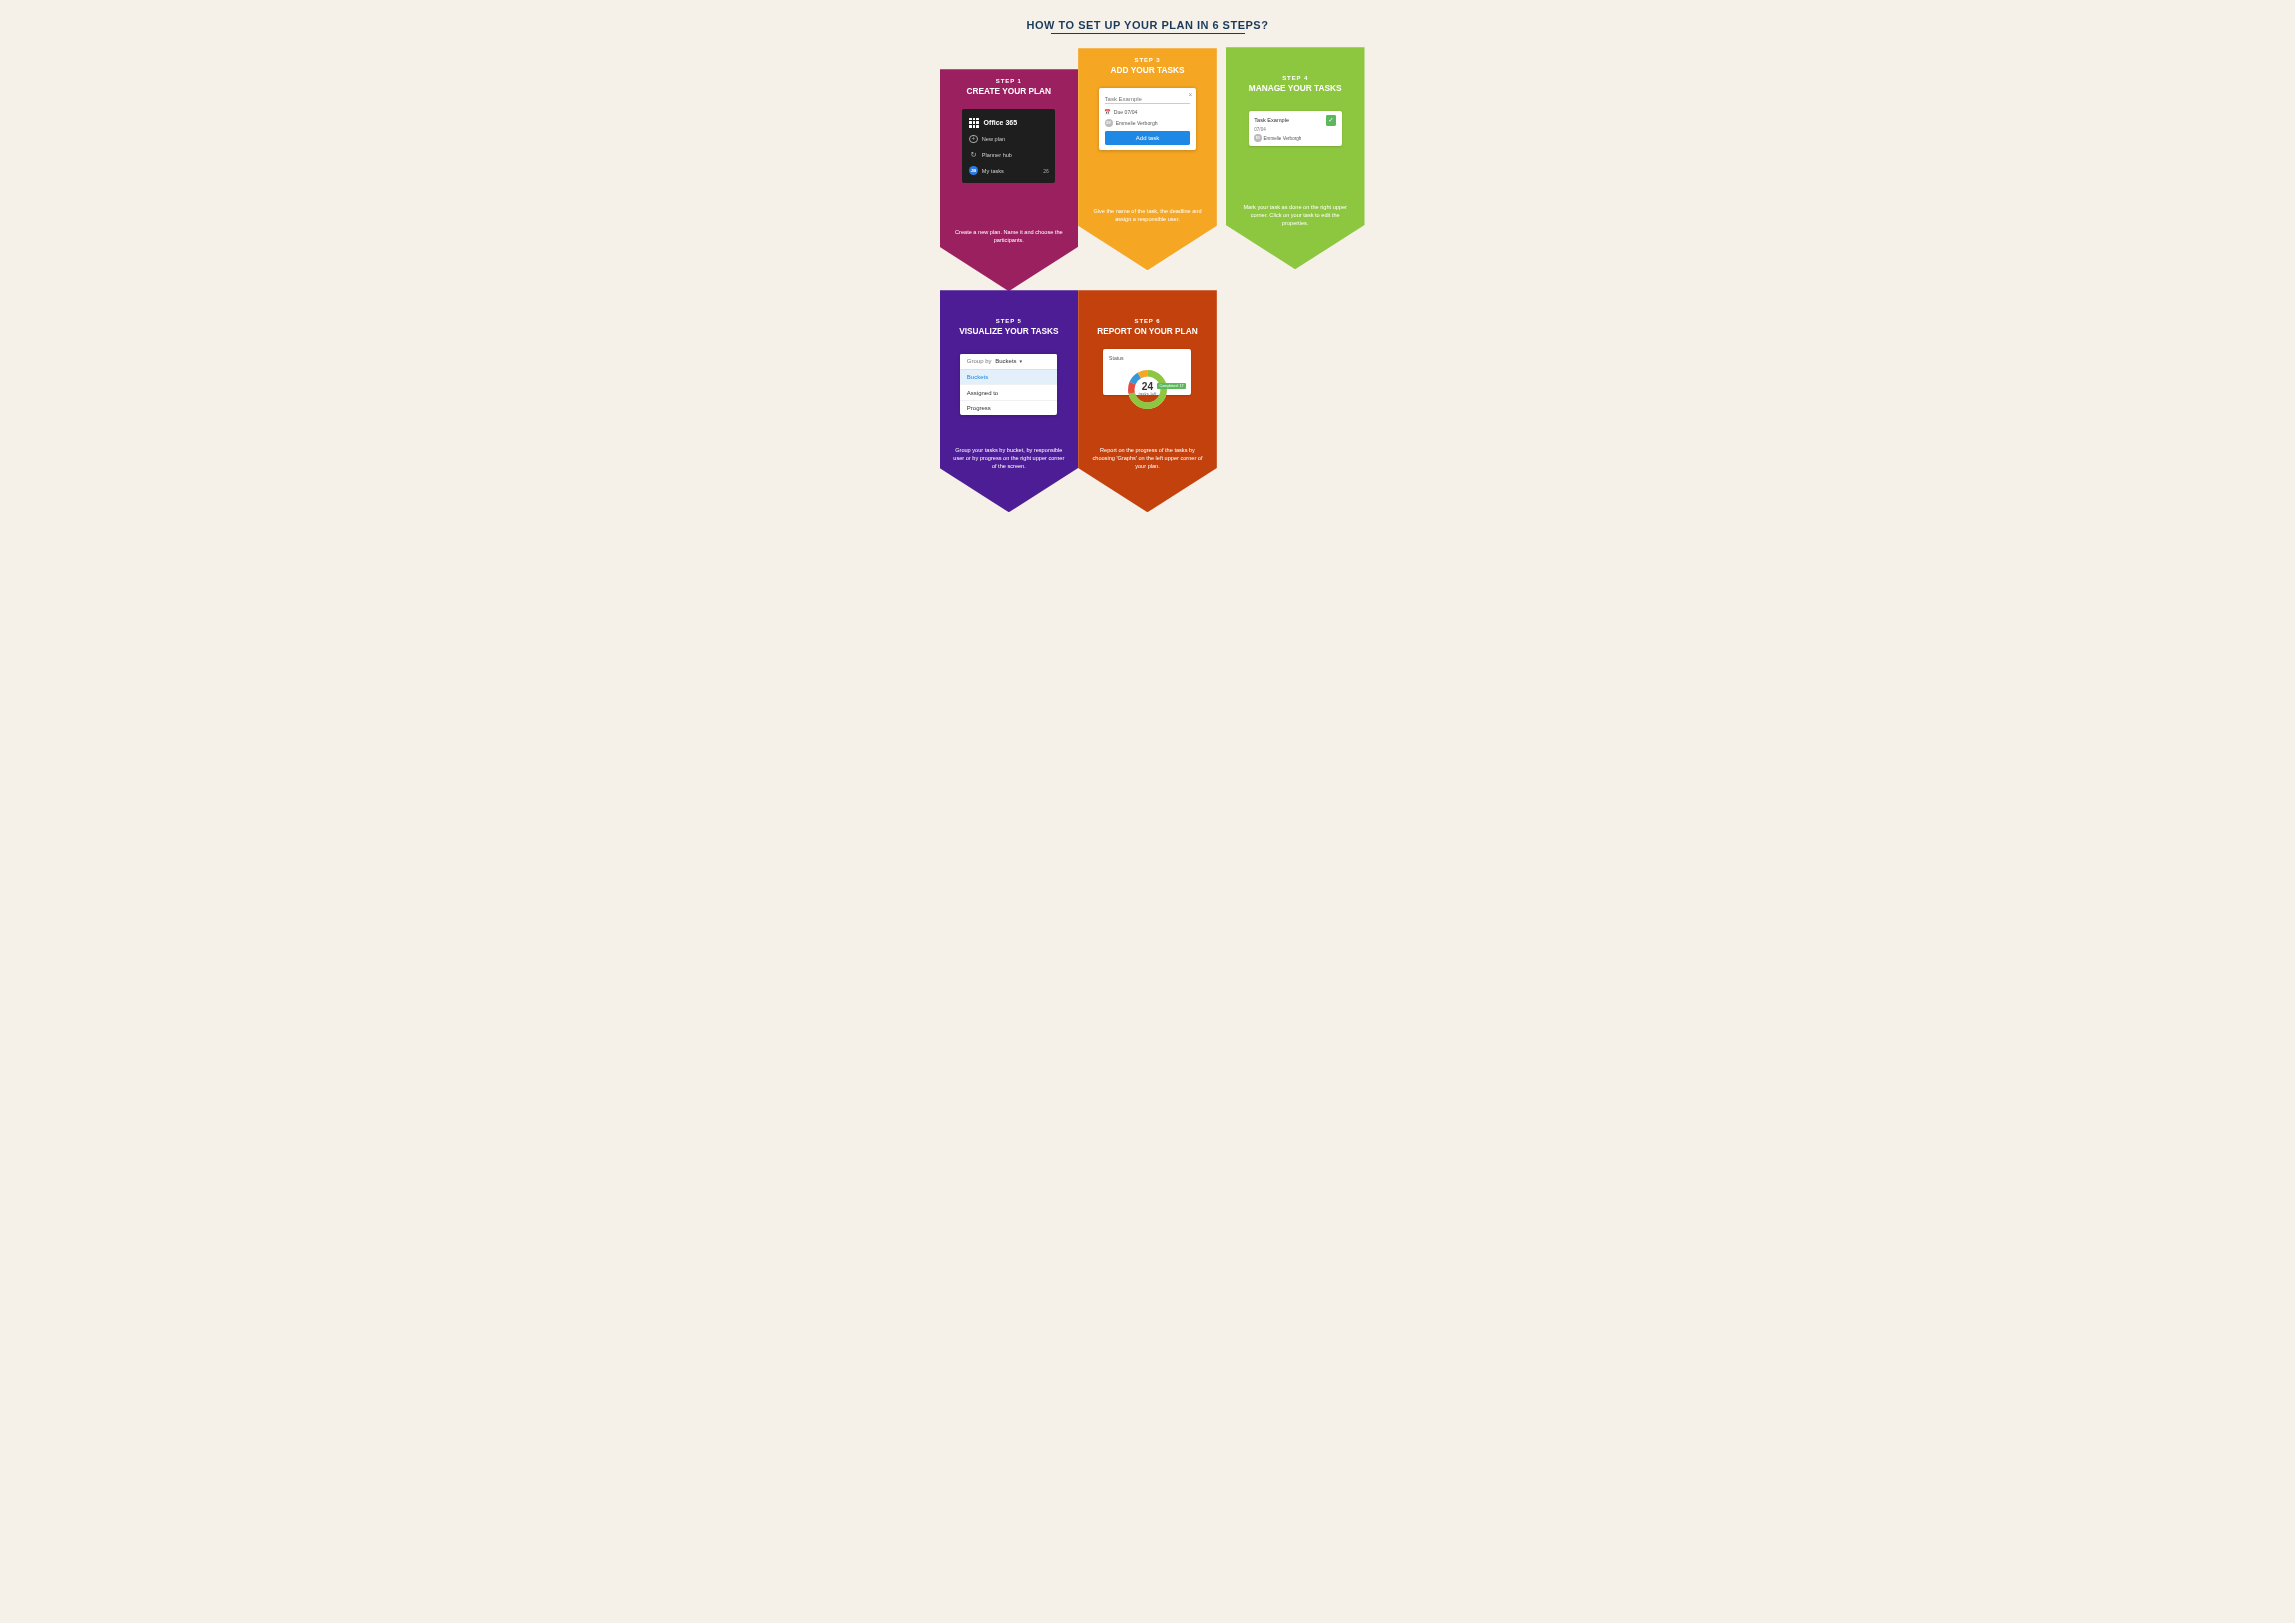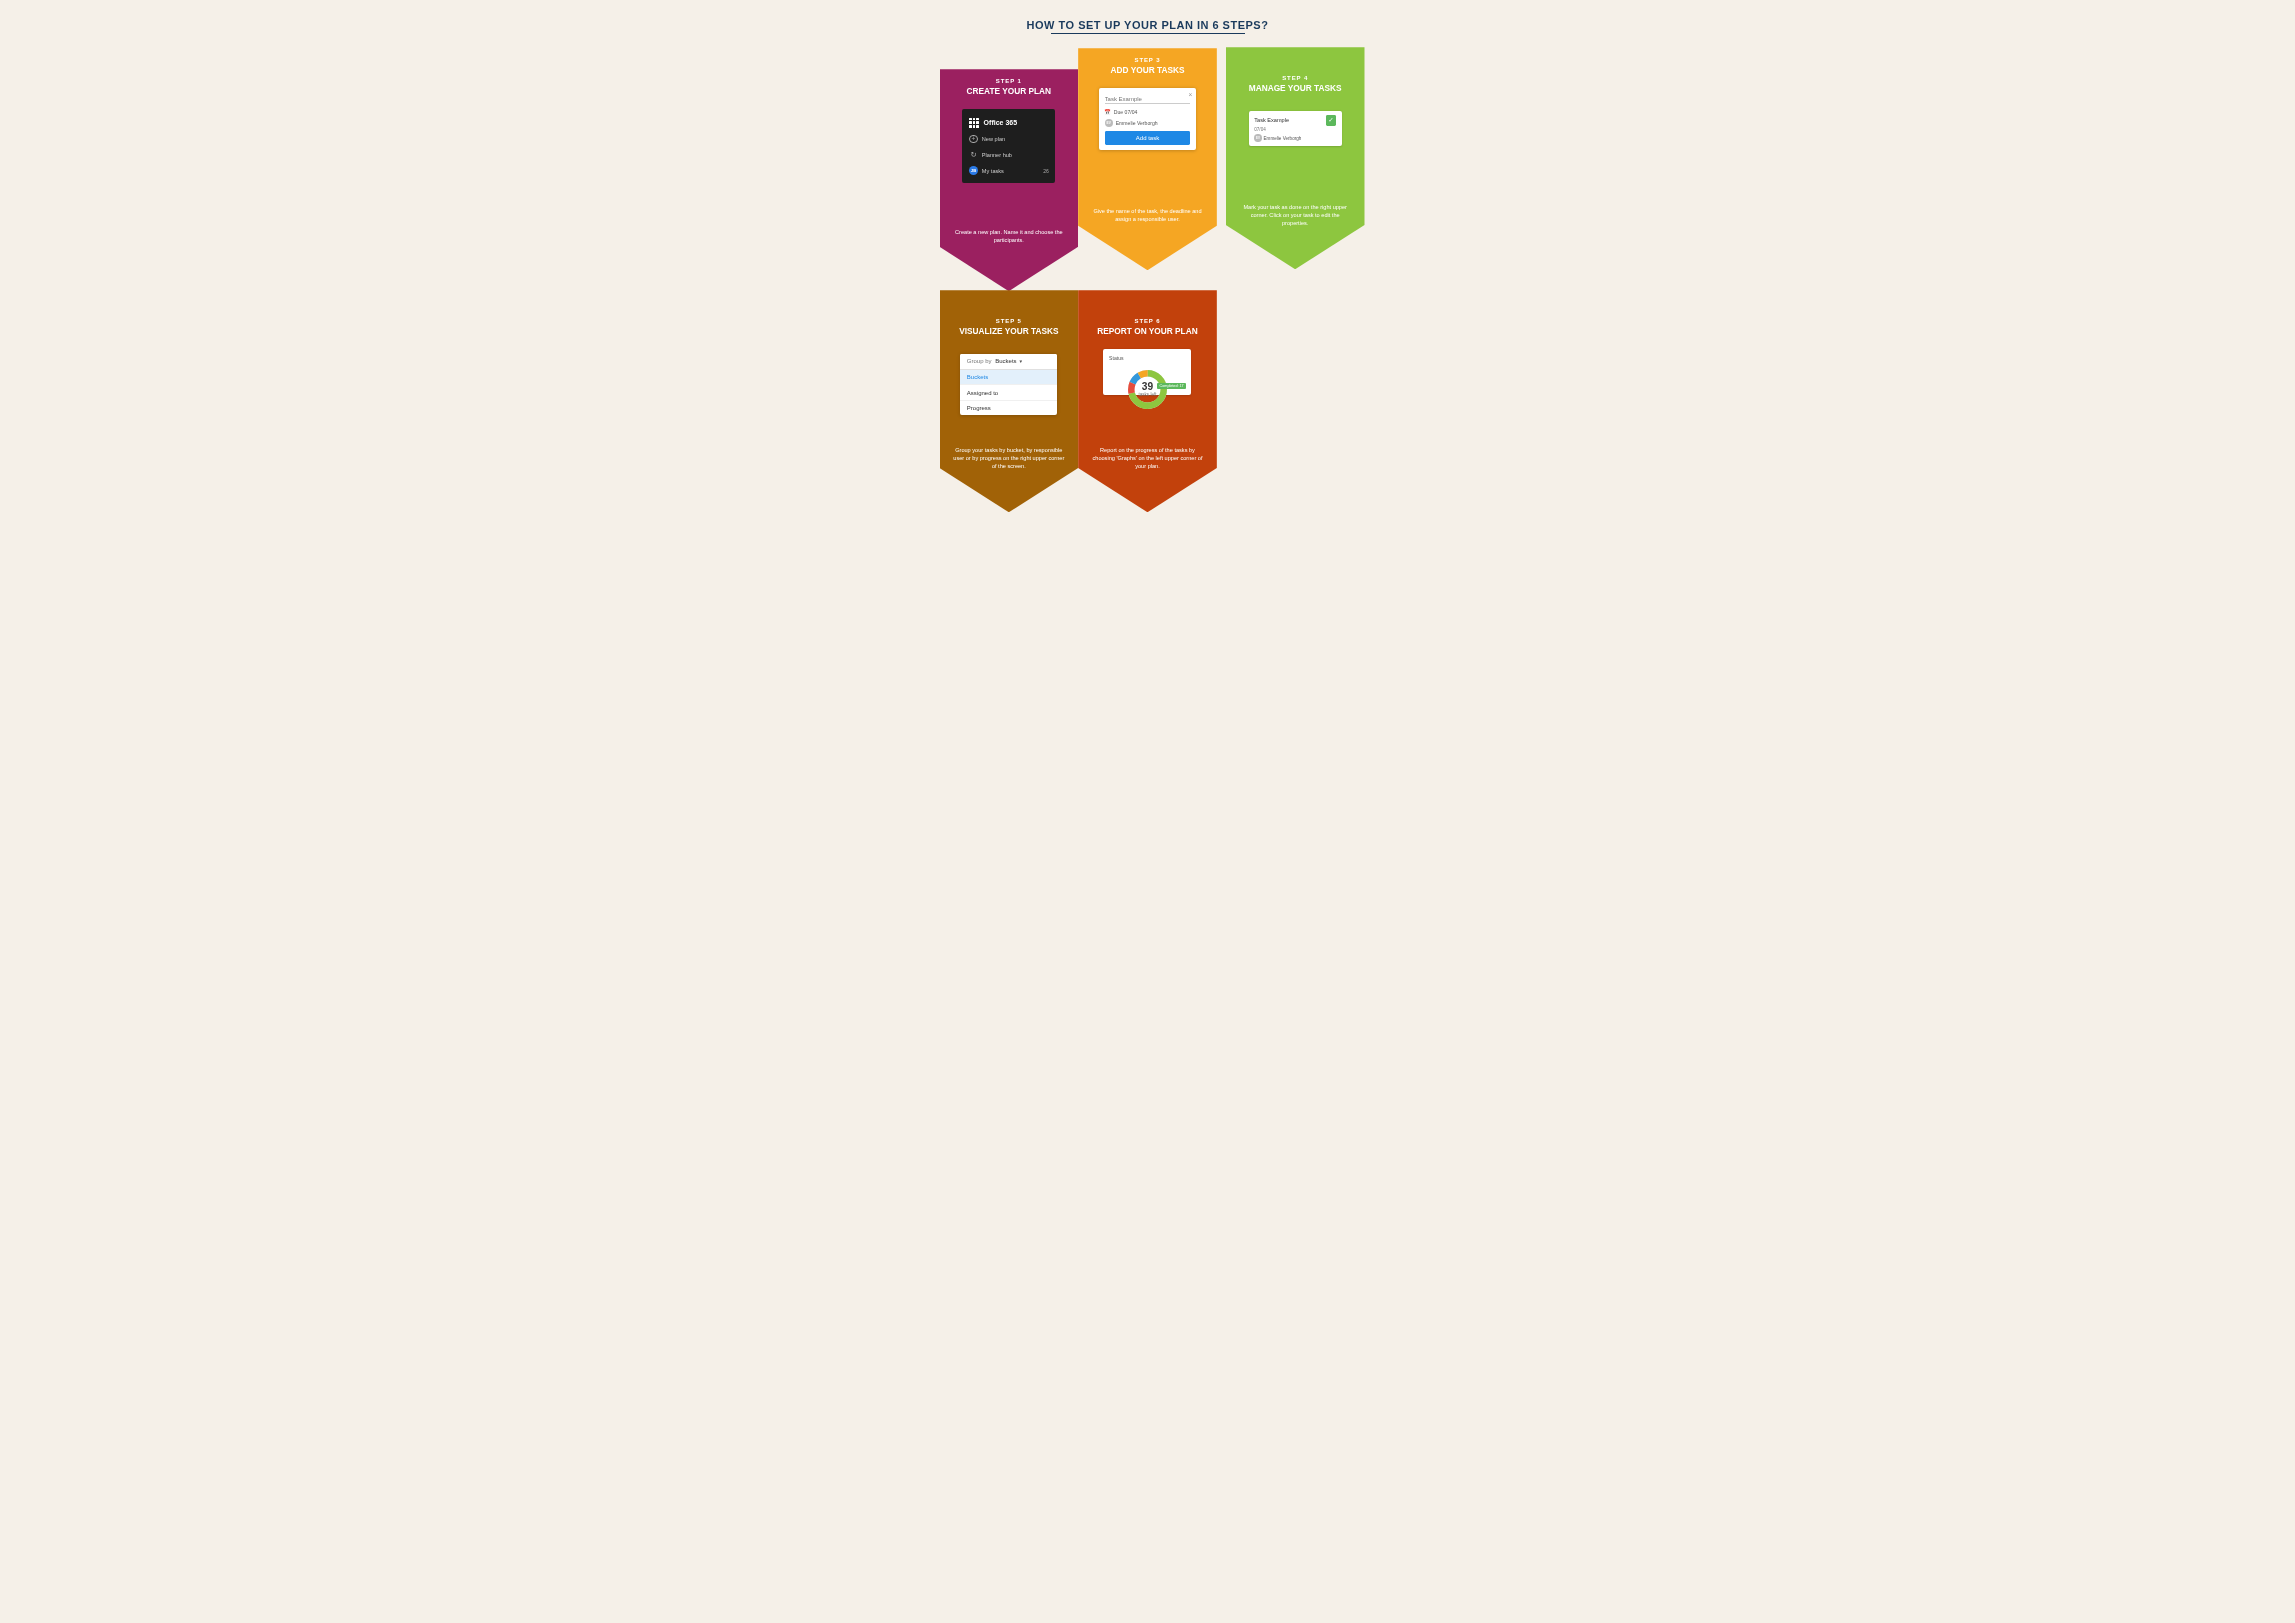--- a/index.html
+++ b/index.html
@@ -61,21 +61,21 @@
       align-items: center;
       clip-path: polygon(0 0, 100% 0, 100% 80%, 50% 100%, 0 80%);
       min-height: 222px;
       margin-top: -0.9px;
     }
     
     .color-purple { background: #9b2060; margin-top: 21px; }
     .color-blue { background: #5b9bd5; }
     .color-yellow { background: #f5a623; }
     .color-green { background: #8dc63f; margin-left: 18px; }
-    .color-darkblue { background: #a16207; }
+    .color-darkblue { background: #4c1d95; }
     .color-orange { background: #c2410c; }
 
     .step-number {
       font-size: 6px;
       font-weight: 700;
       color: white;
       text-transform: uppercase;
       letter-spacing: 0.9px;
       margin-bottom: 1.9px;
       font-variant: small-caps;
@@ -528,21 +528,21 @@
 
               <circle cx="55" cy="55" r="35" fill="none" stroke="#8dc63f" stroke-width="14" stroke-dasharray="155.9 63.8" stroke-dashoffset="0" transform="rotate(-90 55 55)"></circle>
 
               <circle cx="55" cy="55" r="35" fill="none" stroke="#e74c3c" stroke-width="14" stroke-dasharray="22 197.6" stroke-dashoffset="-155.9" transform="rotate(-90 55 55)"></circle>
 
               <circle cx="55" cy="55" r="35" fill="none" stroke="#3498db" stroke-width="14" stroke-dasharray="22 197.6" stroke-dashoffset="-177.9" transform="rotate(-90 55 55)"></circle>
 
               <circle cx="55" cy="55" r="35" fill="none" stroke="#f5a623" stroke-width="14" stroke-dasharray="20 199.6" stroke-dashoffset="-199.9" transform="rotate(-90 55 55)"></circle>
             </svg>
             <div class="donut-center">
-              <div class="donut-center-number">39</div>
+              <div class="donut-center-number">24</div>
               <div class="donut-center-text">tasks left</div>
             </div>
 
           </div>
           <div style="display:flex;justify-content:flex-end;margin-top:-32px;margin-right:0px;position:relative;z-index:2;">
             <div style="background:#5cb85c;color:white;font-size:3.7px;padding:0.9px 2.3px;border-radius:0.9px;white-space:nowrap;">Completed: 17</div>
           </div>
         </div>
 
         <div class="step-description">Report on the progress of the tasks by choosing 'Graphs' on the left upper corner of your plan.</div>

